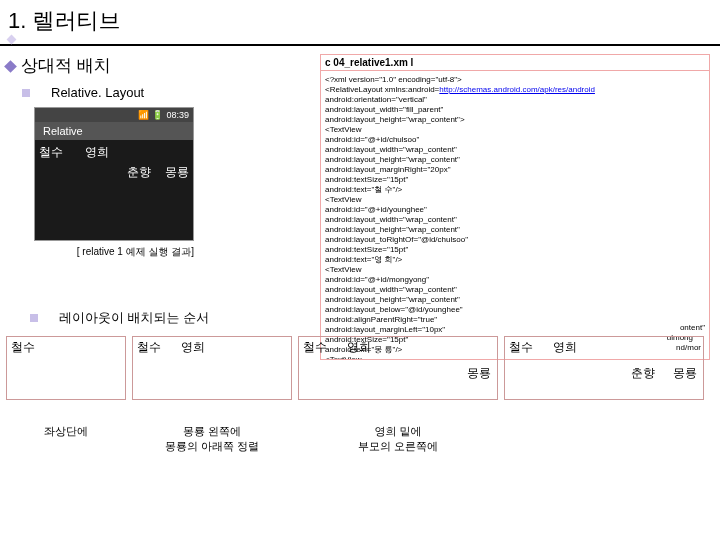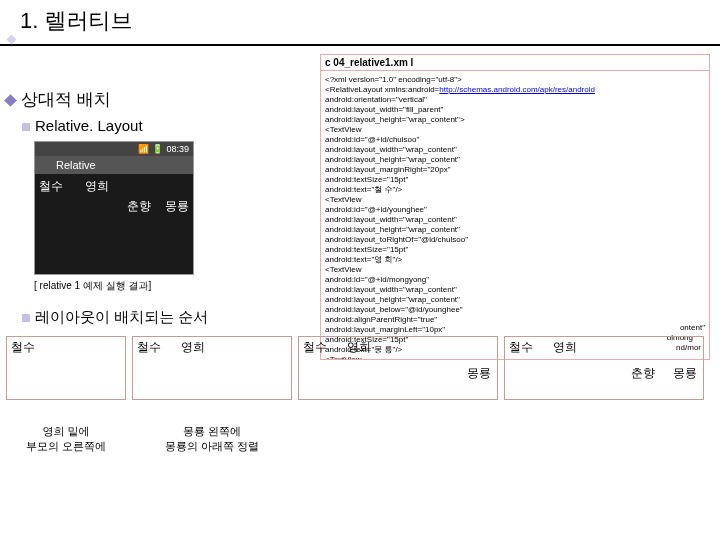--- a/index.html
+++ b/index.html
@@ -1,44 +1,44 @@
 <!DOCTYPE html>
 <html><head>
 <meta charset="utf-8">
 <style>
   * { margin: 0; padding: 0; box-sizing: border-box; }
   body { font-family: "Malgun Gothic", sans-serif; width: 720px; height: 540px; background: #fff; position: relative; }
-  .header { border-bottom: 2px solid #000; padding: 6px 20px 8px; }
+  .header { border-bottom: 2px solid #000; padding: 6px 8px 8px; }
   .header h1 { font-size: 22px; font-weight: normal; }
   .content { display: flex; padding: 8px 6px 0 6px; gap: 4px; }
   .left { width: 310px; }
   .right { width: 390px; }
   .dbullet { display: inline-block; width: 9px; height: 9px; background: #8a7bc8; position: relative; transform: rotate(45deg); margin-right: 6px; vertical-align: middle; }
-  .sub-title { font-size: 17px; margin-bottom: 6px; margin-top: 34px; }
+  .sub-title { font-size: 17px; margin-bottom: 6px; }
   .sq { display: inline-block; width: 8px; height: 8px; background: #c8bfe8; margin-left: 16px; margin-right: 5px; vertical-align: middle; }
-  .sec-label { font-size: 15px; }
+  .sec-label { font-size: 13px; margin-left: 16px; }
   .phone { width: 160px; margin: 6px 0 4px 28px; border: 1px solid #999; }
   .pbar { background: #444; color: #fff; font-size: 9px; padding: 2px 4px; display: flex; justify-content: flex-end; gap: 3px; }
-  .ptitle { background: #555; color: #fff; font-size: 11px; padding: 3px 21px; }
+  .ptitle { background: #555; color: #fff; font-size: 11px; padding: 3px 8px; }
   .pbody { background: #1a1a1a; color: #fff; height: 100px; position: relative; font-size: 12px; }
   .pbody span { position: absolute; }
-  .caption { font-size: 10px; text-align: left; margin-left: 28px; width: 160px; }
+  .caption { font-size: 10px; text-align: right; margin-left: 28px; width: 160px; }
   .codehead { font-size: 10px; font-weight: bold; border: 1px solid #f0a8a8; border-bottom: none; padding: 2px 4px; background: #fff; }
   .codebox { font-size: 8px; line-height: 1.25; border: 1px solid #f0a8a8; padding: 4px; font-family: sans-serif; height: 290px; overflow: hidden; position: relative; }
   .codebox a { color: #0000ee; text-decoration: underline; }
   .layrow { position: absolute; top: 336px; left: 6px; width: 708px; display: flex; gap: 6px; }
   .box { border: 1px solid #c99; height: 64px; position: relative; font-size: 12px; }
   .box span { position: absolute; }
   .b1 { width: 120px; }
   .b2 { width: 160px; }
   .b3 { width: 200px; }
   .b4 { width: 200px; }
   .caprow { position: absolute; top: 424px; left: 6px; width: 708px; display: flex; gap: 6px; font-size: 11px; text-align: center; }
   .caprow div:nth-child(1){width:120px;} .caprow div:nth-child(2){width:160px;} .caprow div:nth-child(3){width:200px;} .caprow div:nth-child(4){width:200px;}
-  .ordersec { position: absolute; top: 308px; left: 6px; }
+  .ordersec { position: absolute; top: 308px; left: 14px; }
   .tiny-diamond { position: absolute; top: 36px; left: 8px; width: 7px; height: 7px; background: #d8d0ef; transform: rotate(45deg); }
 </style>
 </head>
 <body>
 
 <div class="tiny-diamond"></div>
 
 <div class="header">
   <h1>1. 렐러티브</h1>
 </div>
@@ -127,17 +127,18 @@
   </div>
   <div class="box b4">
     <span style="left:4px;top:2px">철수</span>
     <span style="left:48px;top:2px">영희</span>
     <span style="right:48px;top:28px">춘향</span>
     <span style="right:6px;top:28px">몽룡</span>
   </div>
 </div>
 
 <div class="caprow">
+  <div style="white-space:pre-line">좌상단에</div>
+  <div style="white-space:pre-line">몽룡 왼쪽에
+몽룡의 아래쪽 정렬</div>
   <div style="white-space:pre-line">영희 밑에
 부모의 오른쪽에</div>
-  <div style="white-space:pre-line">몽룡 왼쪽에
-몽룡의 아래쪽 정렬</div>
 </div>
 
 </body></html>

